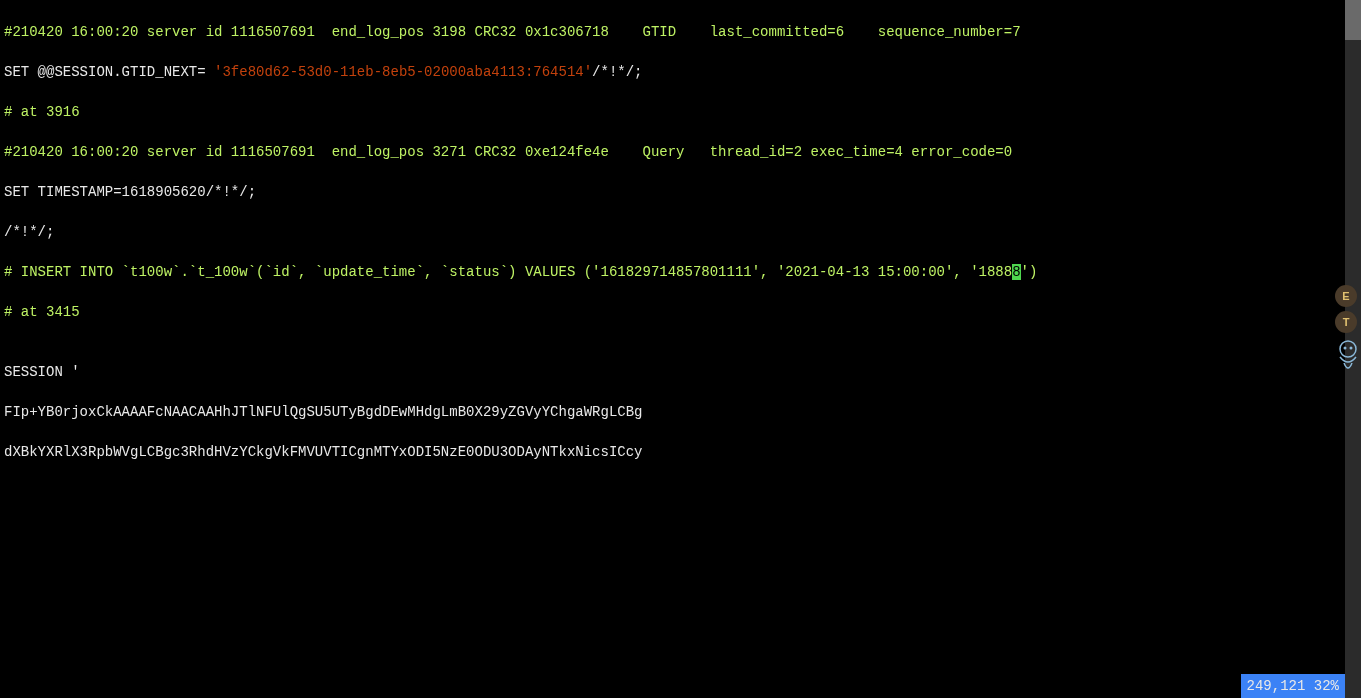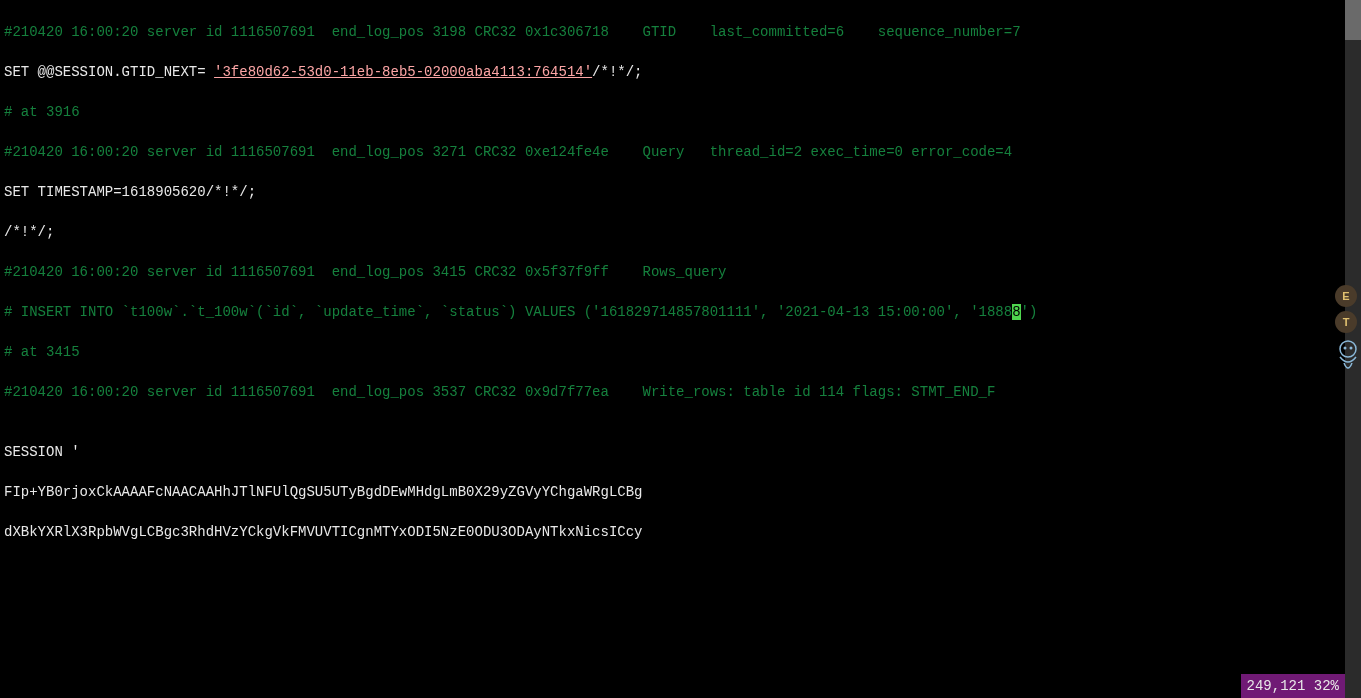--- a/index.html
+++ b/index.html
@@ -12,30 +12,30 @@
     width: 1361px;
     height: 698px;
     overflow: hidden;
     position: relative;
   }
   .terminal {
     padding: 2px 4px;
     white-space: pre;
     position: relative;
   }
-  .blue { color: #15803d; margin-top: 30px; }
+  .blue { color: #bef264; margin-top: 30px; }
   .white { color: #e8e8e8; font-family: Liberation Mono, monospace; }
-  .red { color: #fca5a5; text-decoration: underline; }
+  .red { color: #c2410c; }
   .hl-green { background: #4fd64f; color: #000; }
   .status-bar {
     position: absolute;
     bottom: 0;
     right: 16px;
     color: #e8e8e8;
-    background:#701a75;
+    background:#3b82f6;
     padding:2px 6px;
   }
   .scrollbar{
     position:absolute;
     right:0;
     top:0;
     width:16px;
     height:698px;
     background:#2b2b2b;
   }
@@ -66,27 +66,25 @@
     display:flex;align-items:center;justify-content:center;
   }
 </style>
 </head>
 <body>
 
 <div class="terminal">
 <div><span class="blue">#210420 16:00:20 server id 1116507691  end_log_pos 3198 CRC32 0x1c306718    GTID    last_committed=6    sequence_number=7</span></div>
 <div><span class="white">SET @@SESSION.GTID_NEXT= </span><span class="red">'3fe80d62-53d0-11eb-8eb5-02000aba4113:764514'</span><span class="white">/*!*/;</span></div>
 <div><span class="blue"># at 3916</span></div>
-<div><span class="blue">#210420 16:00:20 server id 1116507691  end_log_pos 3271 CRC32 0xe124fe4e    Query   thread_id=2 exec_time=0 error_code=4</span></div>
+<div><span class="blue">#210420 16:00:20 server id 1116507691  end_log_pos 3271 CRC32 0xe124fe4e    Query   thread_id=2 exec_time=4 error_code=0</span></div>
 <div><span class="white">SET TIMESTAMP=1618905620/*!*/;</span></div>
 <div><span class="white">/*!*/;</span></div>
-<div><span class="blue">#210420 16:00:20 server id 1116507691  end_log_pos 3415 CRC32 0x5f37f9ff    Rows_query</span></div>
 <div><span class="blue"># INSERT INTO `t100w`.`t_100w`(`id`, `update_time`, `status`) VALUES ('161829714857801111', '2021-04-13 15:00:00', '1888</span><span class="hl-green">8</span><span class="blue">')</span></div>
 <div><span class="blue"># at 3415</span></div>
-<div><span class="blue">#210420 16:00:20 server id 1116507691  end_log_pos 3537 CRC32 0x9d7f77ea    Write_rows: table id 114 flags: STMT_END_F</span></div>
 <div><span class="white"></span></div>
 <div><span class="white">SESSION '</span></div>
 <div><span class="white">FIp+YB0rjoxCkAAAAFcNAACAAHhJTlNFUlQgSU5UTyBgdDEwMHdgLmB0X29yZGVyYChgaWRgLCBg</span></div>
 <div><span class="white">dXBkYXRlX3RpbWVgLCBgc3RhdHVzYCkgVkFMVUVTICgnMTYxODI5NzE0ODU3ODAyNTkxNicsICcy</span></div>
 
 
 
 
 
 

